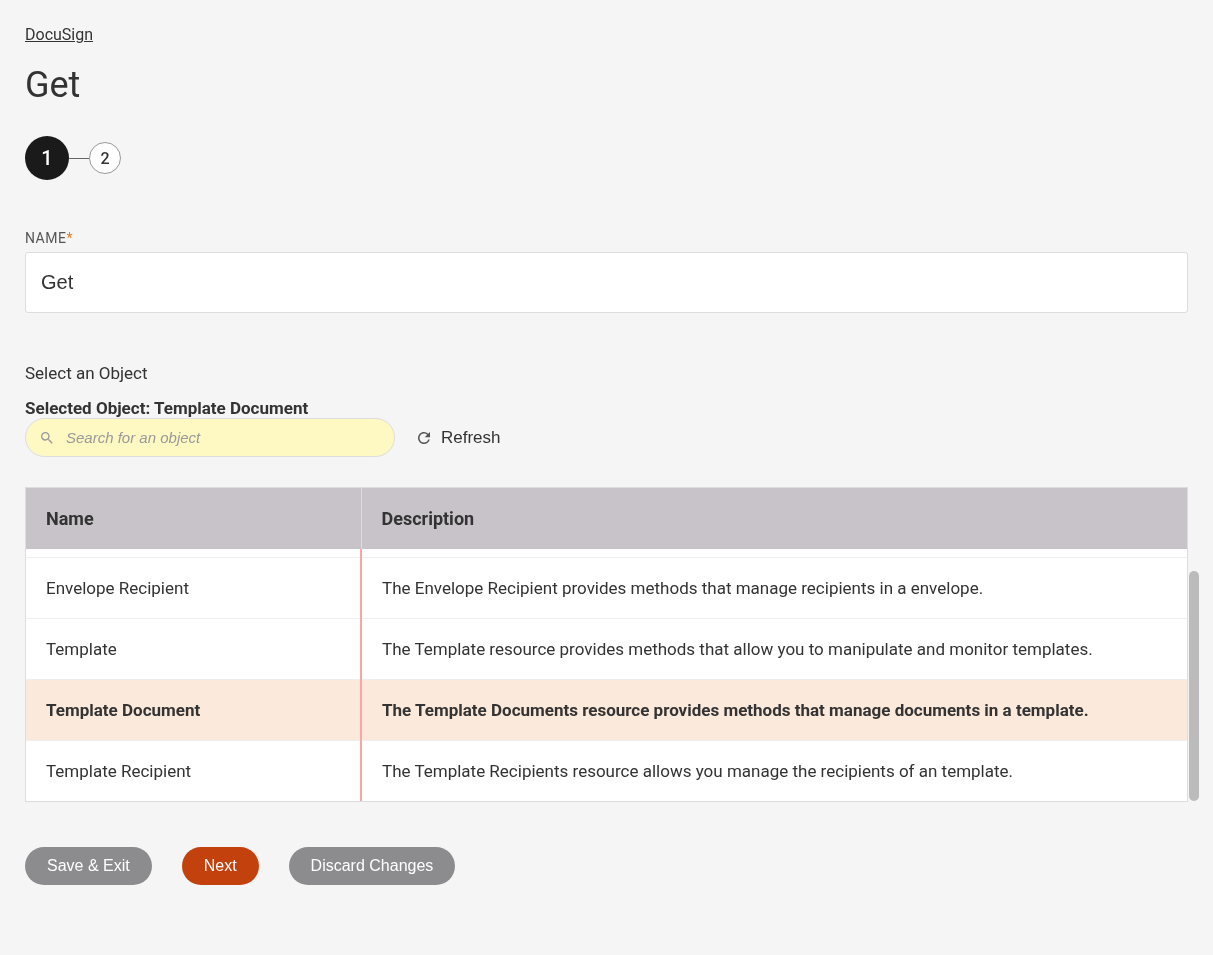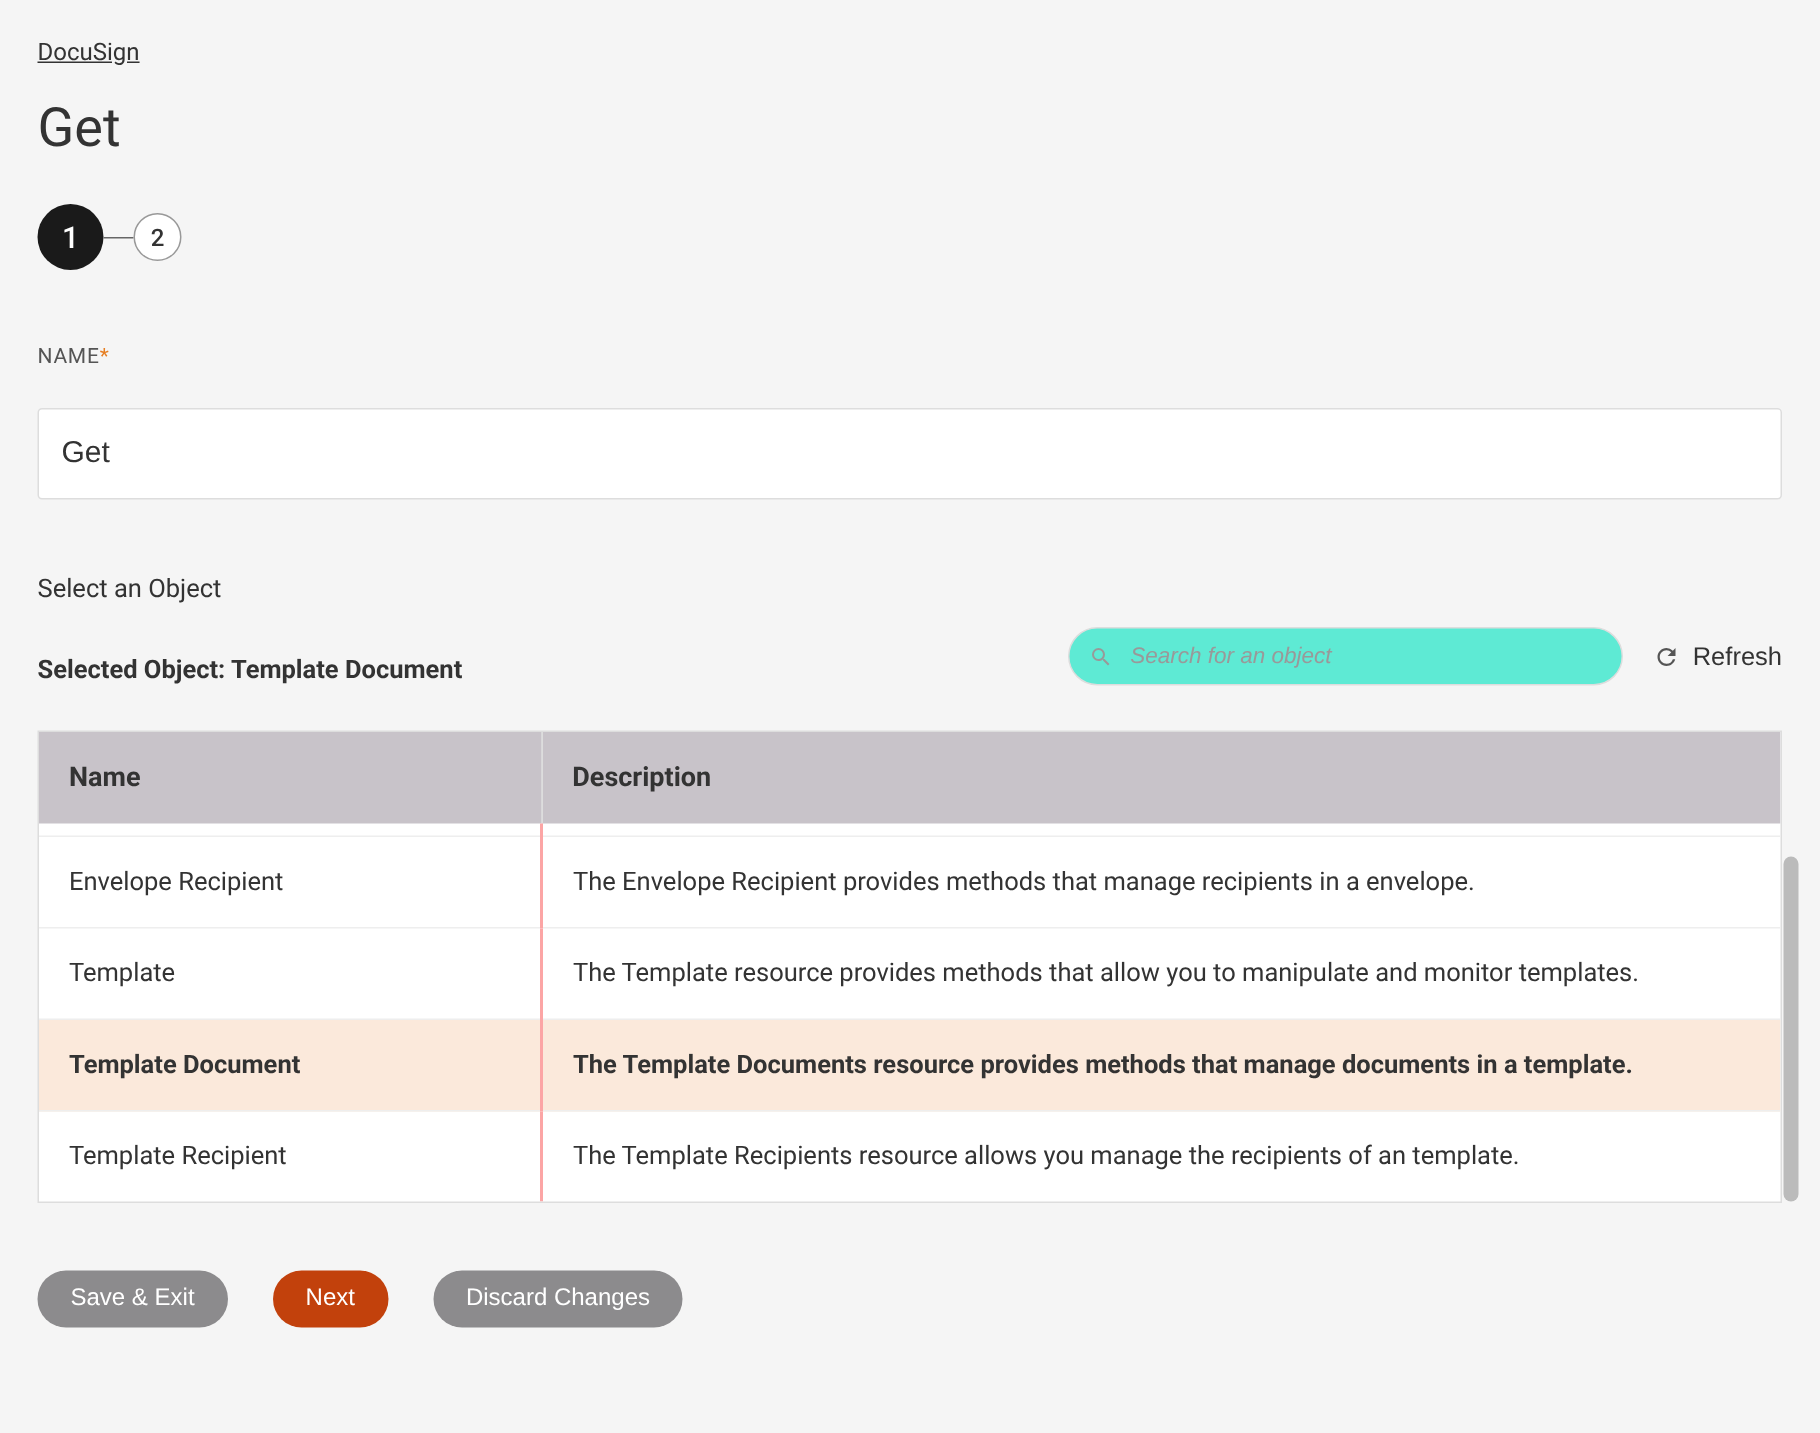--- a/index.html
+++ b/index.html
@@ -55,21 +55,21 @@
     }
     .step-connector {
       width: 20px;
       height: 1px;
       background-color: #666;
     }
     .field-label {
       font-size: 14px;
       letter-spacing: 0.5px;
       color: #555;
-      margin-bottom: 26px;
+      margin-bottom: 6px;
     }
     .required {
       color: #e67e22;
     }
     .text-input {
       width: 100%;
       padding: 18px 15px;
       font-size: 20px;
       border: 1px solid #ddd;
       border-radius: 3px;
@@ -91,22 +91,23 @@
       font-style: italic;
       font-size: 16px;
       color: #444;
     }
     .hint-text .bold {
       font-weight: 700;
     }
     .toolbar {
       display: flex;
       justify-content: space-between;
-      align-items: flex-end;
+      align-items: flex-start;
       margin-bottom: 30px;
+      flex-direction: column;
     }
     .selected-object {
       font-size: 17px;
       font-weight: 700;
       color: #333;
     }
     .toolbar-right {
       display: flex;
       align-items: center;
       gap: 20px;
@@ -116,21 +117,21 @@
       display: flex;
       align-items: center;
     }
     .search-input {
       width: 370px;
       padding: 10px 15px 10px 40px;
       font-size: 15px;
       font-style: italic;
       border: 1px solid #ddd;
       border-radius: 20px;
-      background-color: #5eead4;
+      background-color: #fef9c3;
       color: #666;
     }
     .search-input::placeholder {
       color: #999;
       font-style: italic;
     }
     .search-icon {
       position: absolute;
       left: 14px;
       width: 16px;

